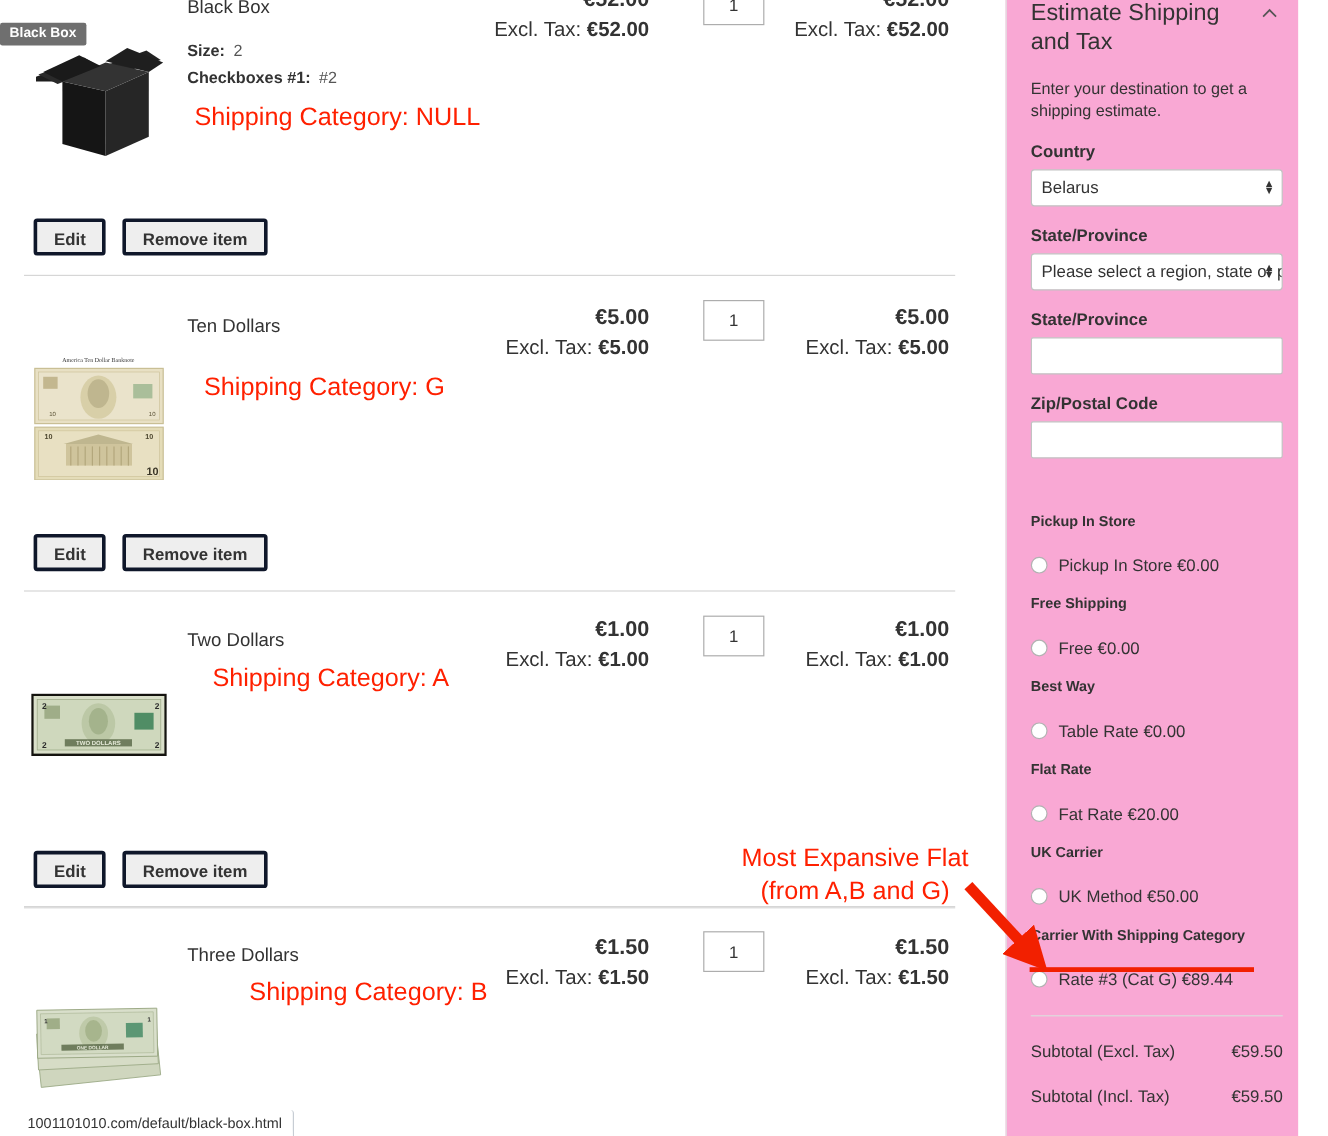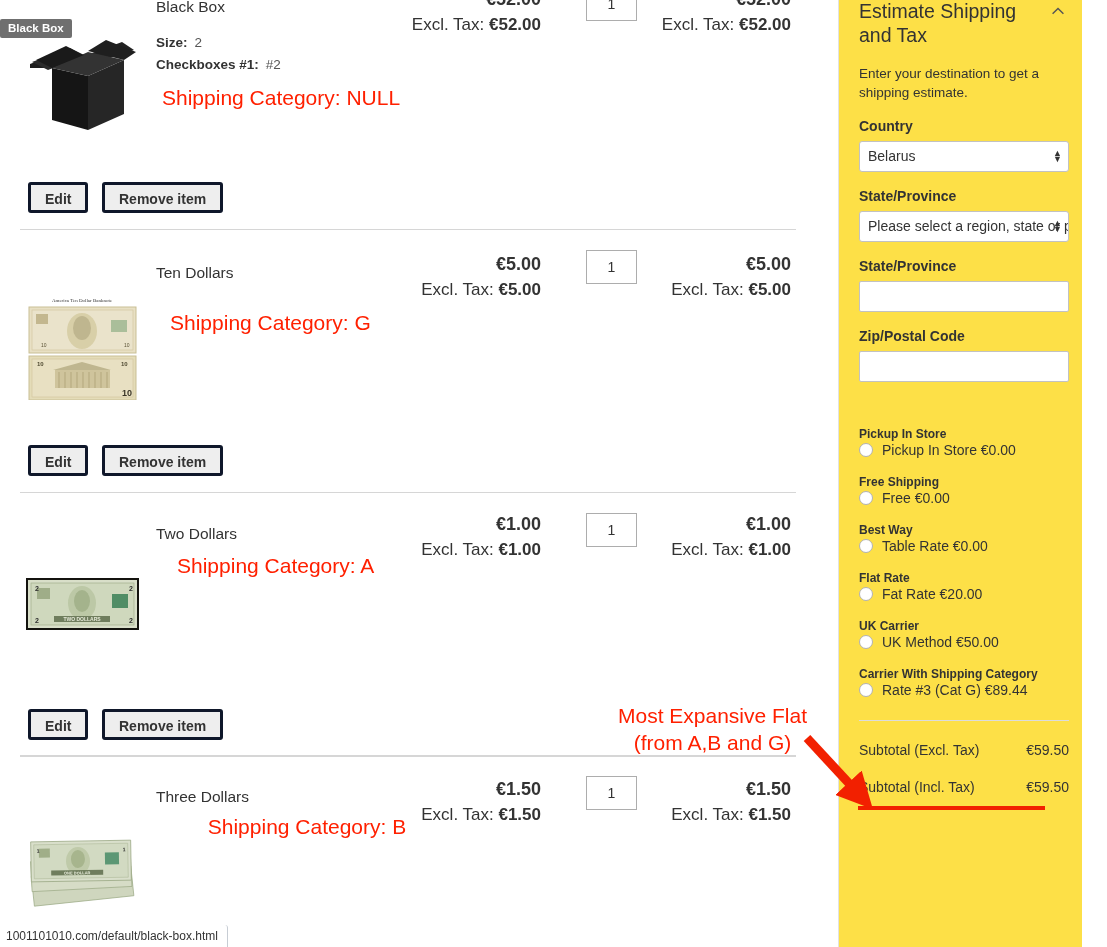--- a/index.html
+++ b/index.html
@@ -71,27 +71,27 @@
     white-space: nowrap; z-index: 30;
   }
 
   
   #status-bar {
     position: absolute; left: 0px; top: 925px;
     background: #ffffff; border: 1px solid #c7cdd4; border-top:none;
     border-bottom:none; border-left:none;
     border-radius: 0 3px 0 0;
     font-size: 12px; color: #333;
-    padding: 4px 9px 5px 6px; white-space: nowrap; z-index: 40;
+    padding: 4px 9px 5px 23px; white-space: nowrap; z-index: 40;
   }
 
   
   #sidebar {
     position: absolute; left: 838px; top: 0; width: 244px; height: 947px;
-    background: #fde047;
+    background: #f9a8d4;
     border-left: 1px solid #e2e2e2;
     padding: 0;
   }
   #sidebar-right-pad {
     position: absolute; left: 1082px; top: 0; width: 25px; height: 947px;
     background: #ffffff;
   }
   .sb-inner { position: absolute; left: 20px; top: 0; width: 210px; }
   .sb-title {
     font-size: 19.5px; color: #333; font-weight: 400; line-height: 1.22;
@@ -117,21 +117,21 @@
     font-size: 9px; color: #333;
   }
   .sb-input {
     margin-top: 7px; width: 210px; height: 31px;
     border: 1px solid #c2c2c2; border-radius: 2px; background: #fff;
     font-size: 14px; color: #333; padding: 0 8px;
     font-family: "Liberation Sans", sans-serif;
   }
   .ship-group { margin-top: 0px; }
   .ship-group-title { font-size: 12px; font-weight: bold; color: #333; margin-top: 17px; line-height:1.25; }
-  .ship-opt { display: flex; align-items: center; margin-top: 0; cursor: pointer; }
+  .ship-opt { display: flex; align-items: center; margin-top: 21px; cursor: pointer; }
   .radio {
     width: 14px; height: 14px; border-radius: 50%;
     border: 1px solid #b2b2b2; background: #fff; flex: 0 0 auto;
   }
   .ship-opt-label { font-size: 14px; color: #333; margin-left: 9px; white-space: nowrap; }
 
   .sb-hr { height: 1px; background: #dcdcdc; margin-top: 22px; width: 210px; }
   .tot-row { display: flex; justify-content: space-between; margin-top: 21px; font-size: 14px; color: #333; }
 
   

